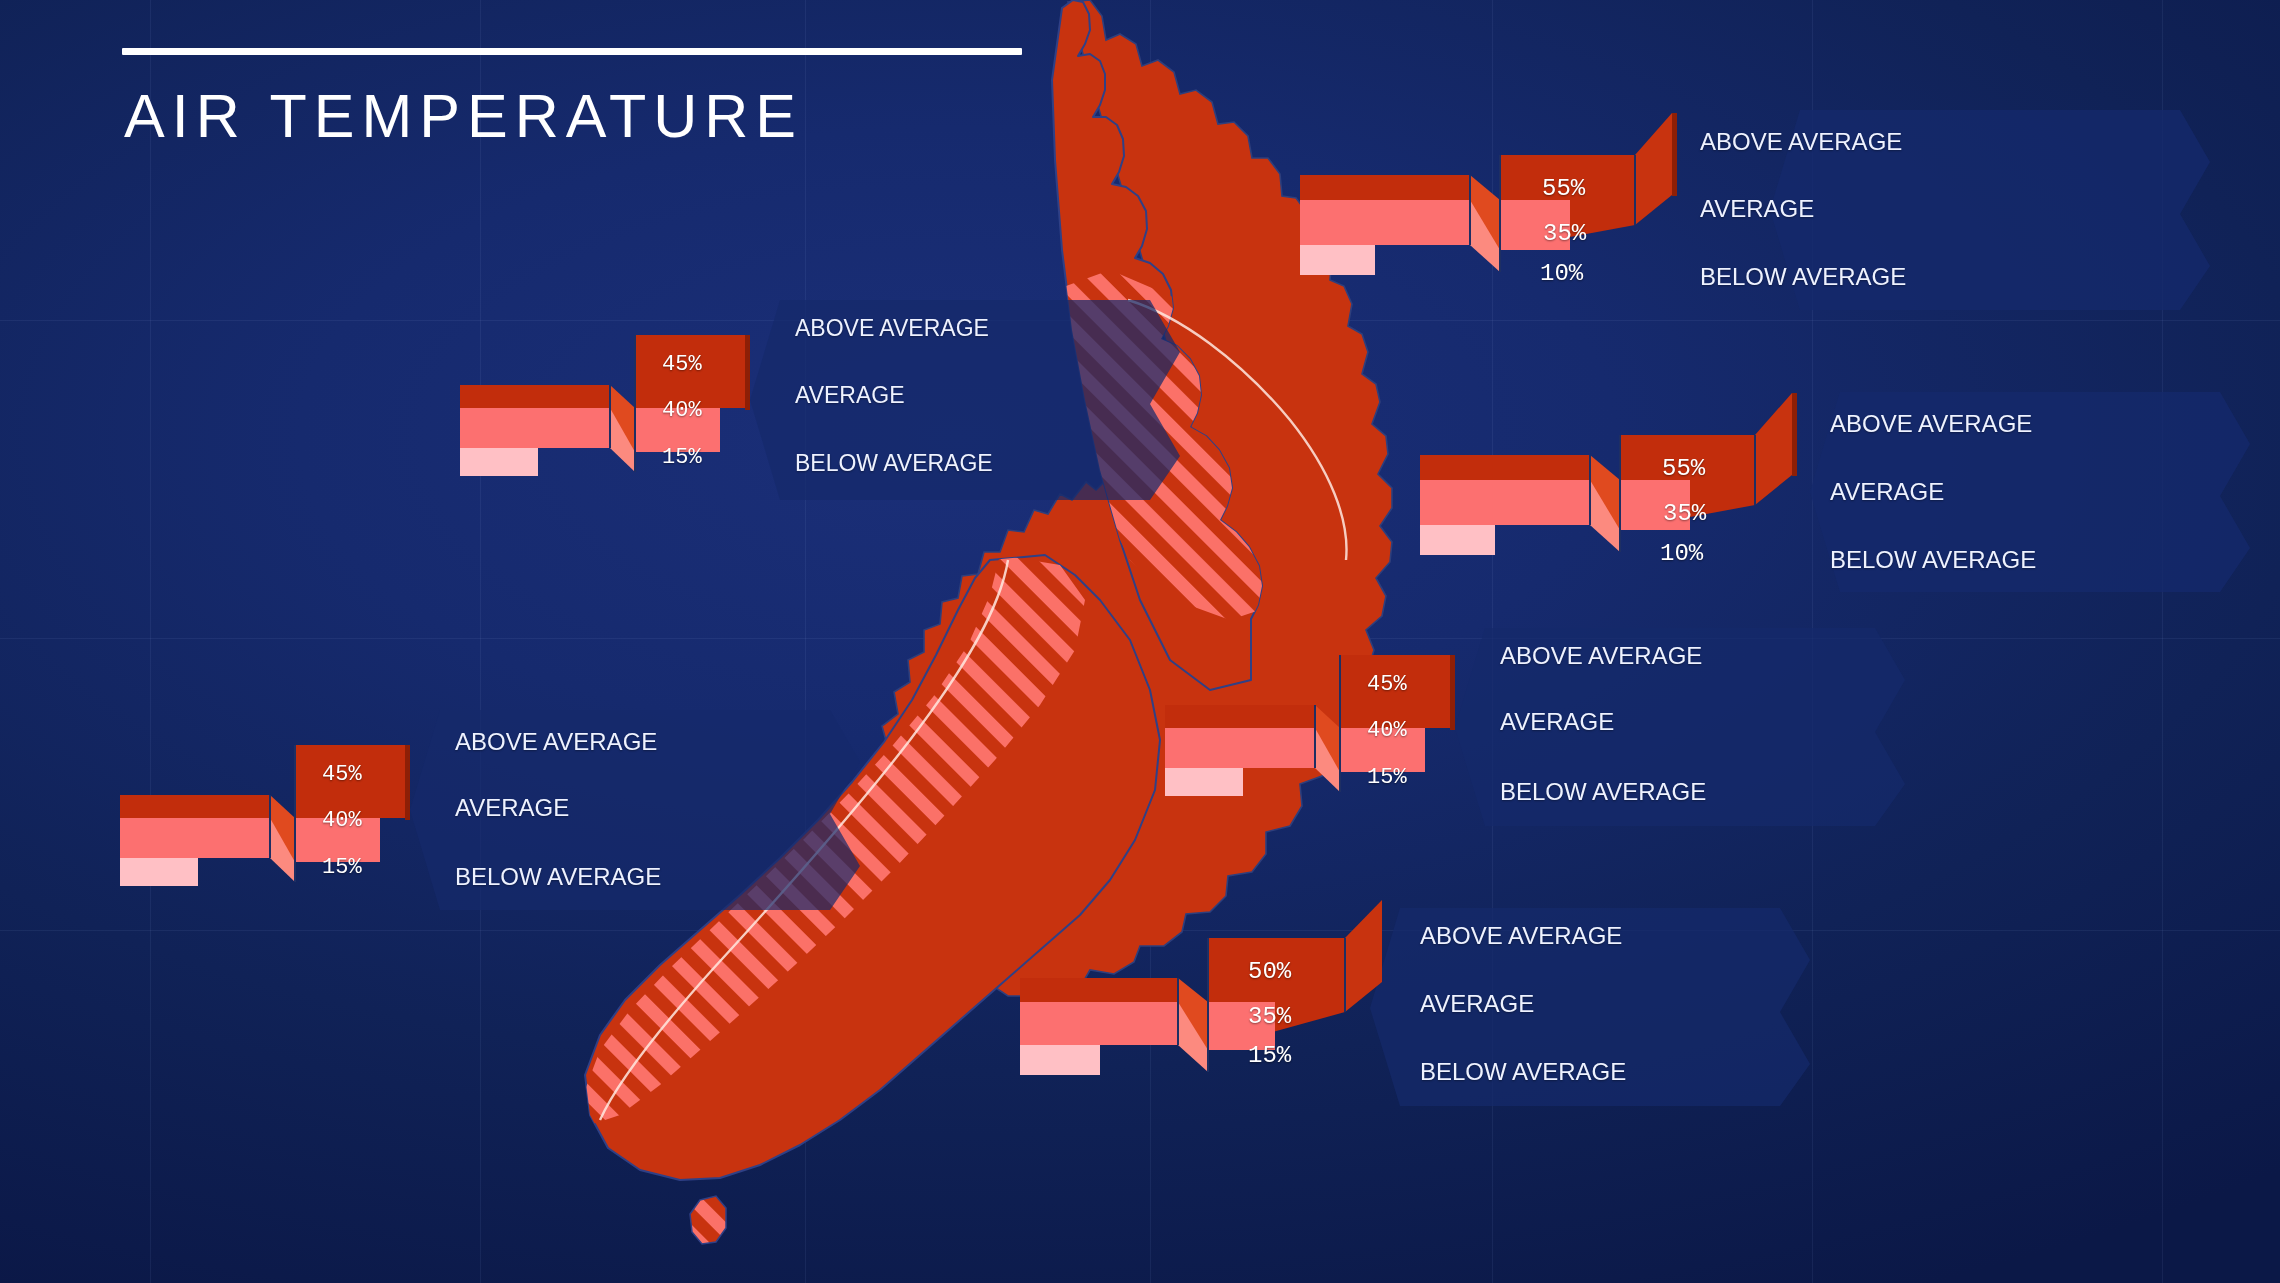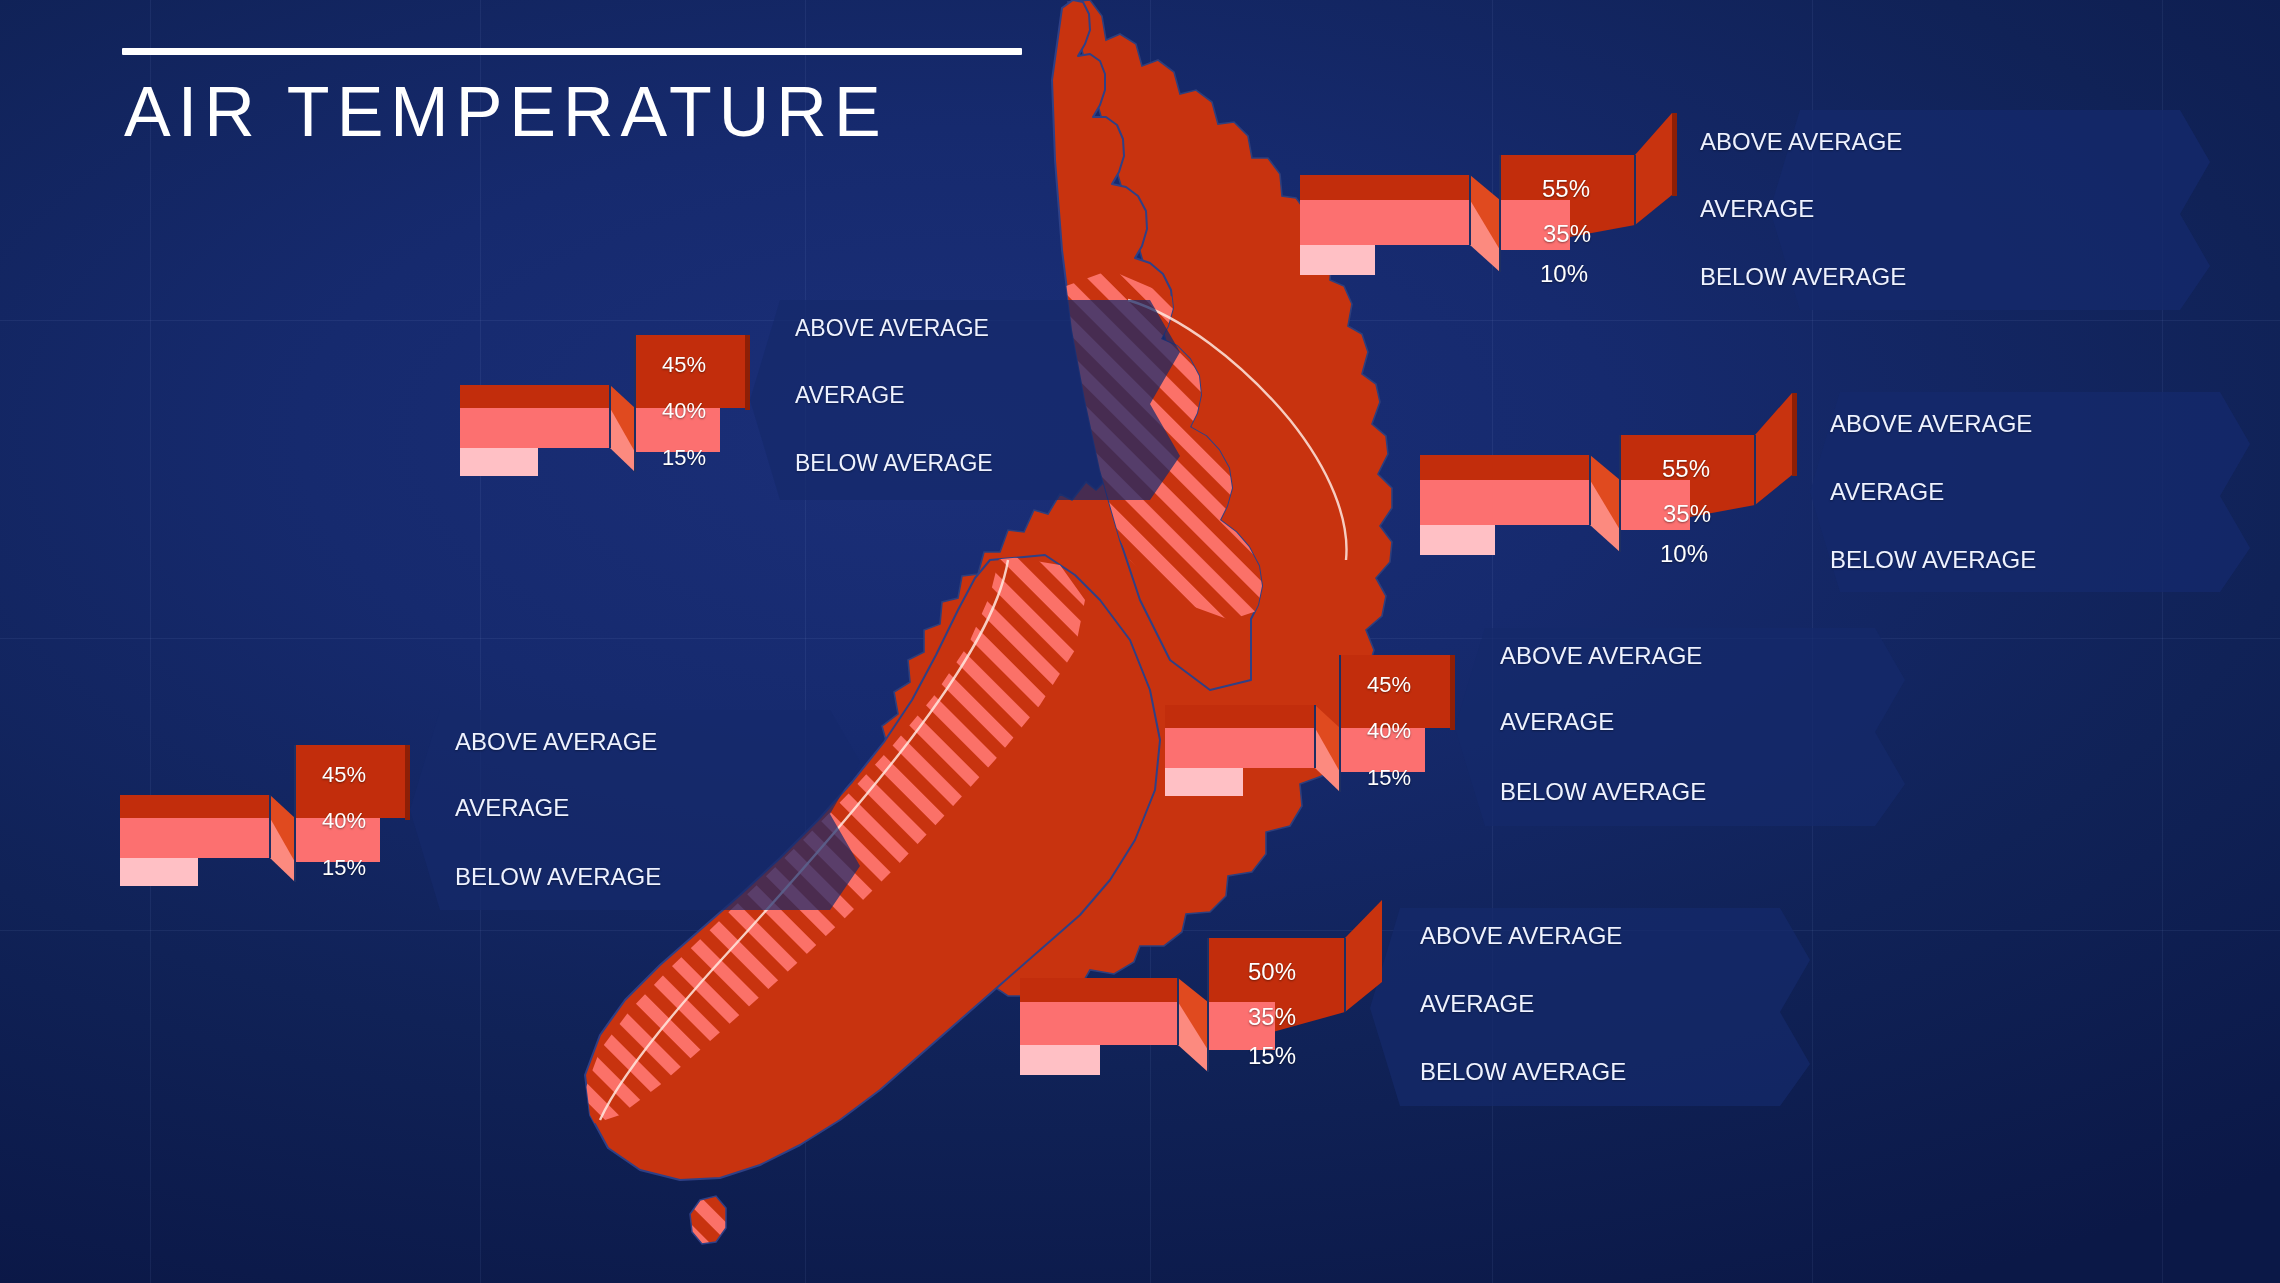--- a/index.html
+++ b/index.html
@@ -16,22 +16,22 @@
 
   
   .grid{position:absolute;inset:0;pointer-events:none;}
   .grid .v{position:absolute;top:0;bottom:0;width:1px;background:rgba(150,175,235,.085);}
   .grid .h{position:absolute;left:0;right:0;height:1px;background:rgba(150,175,235,.085);}
 
   
   .title-block{position:absolute;left:122px;top:48px;width:900px;}
   .rule-top{height:7px;background:#ffffff;width:900px;border-radius:1px;}
   .title-main{
-    font-size:70px;line-height:1.02;color:#ffffff;font-weight:400;
-    letter-spacing:7px;margin:22px 0 8px 2px;white-space:nowrap;
+    font-size:61px;line-height:1.02;color:#ffffff;font-weight:400;
+    letter-spacing:7px;margin:30px 0 8px 2px;white-space:nowrap;
     font-family:"Liberation Sans","DejaVu Sans",sans-serif;
   }
   .sub-row{display:flex;align-items:center;gap:0;margin-top:14px;width:900px;}
   .sub-rule{height:7px;background:#ffffff;flex:0 0 auto;}
   .sub-rule.left{width:170px;}
   .sub-rule.right{flex:1 1 auto;}
   .sub-text{
     color:#e2491f;font-size:21px;letter-spacing:7.5px;
     padding:0 14px;white-space:nowrap;font-weight:400;
   }
@@ -47,20 +47,21 @@
   .cg-labels{position:absolute;left:0;top:0;width:100%;height:100%;}
   .cg-lab{
     position:absolute;color:#eef2ff;white-space:nowrap;
     font-weight:400;text-shadow:0 1px 2px rgba(0,0,0,.35);
   }
   .cg-bars{position:absolute;left:0;top:0;}
   .cg-bars svg{display:block;overflow:visible;}
   .pct{
     position:absolute;color:#ffffff;white-space:nowrap;font-weight:400;
     text-shadow:0 1px 2px rgba(0,0,0,.45);
+    font-family:Liberation Mono, monospace;
   }
 </style>
 </head>
 <body>
 
 <div class="stage">
 
   <div class="grid">
     <div class="v" style="left:150px"></div>
     <div class="v" style="left:480px"></div>

